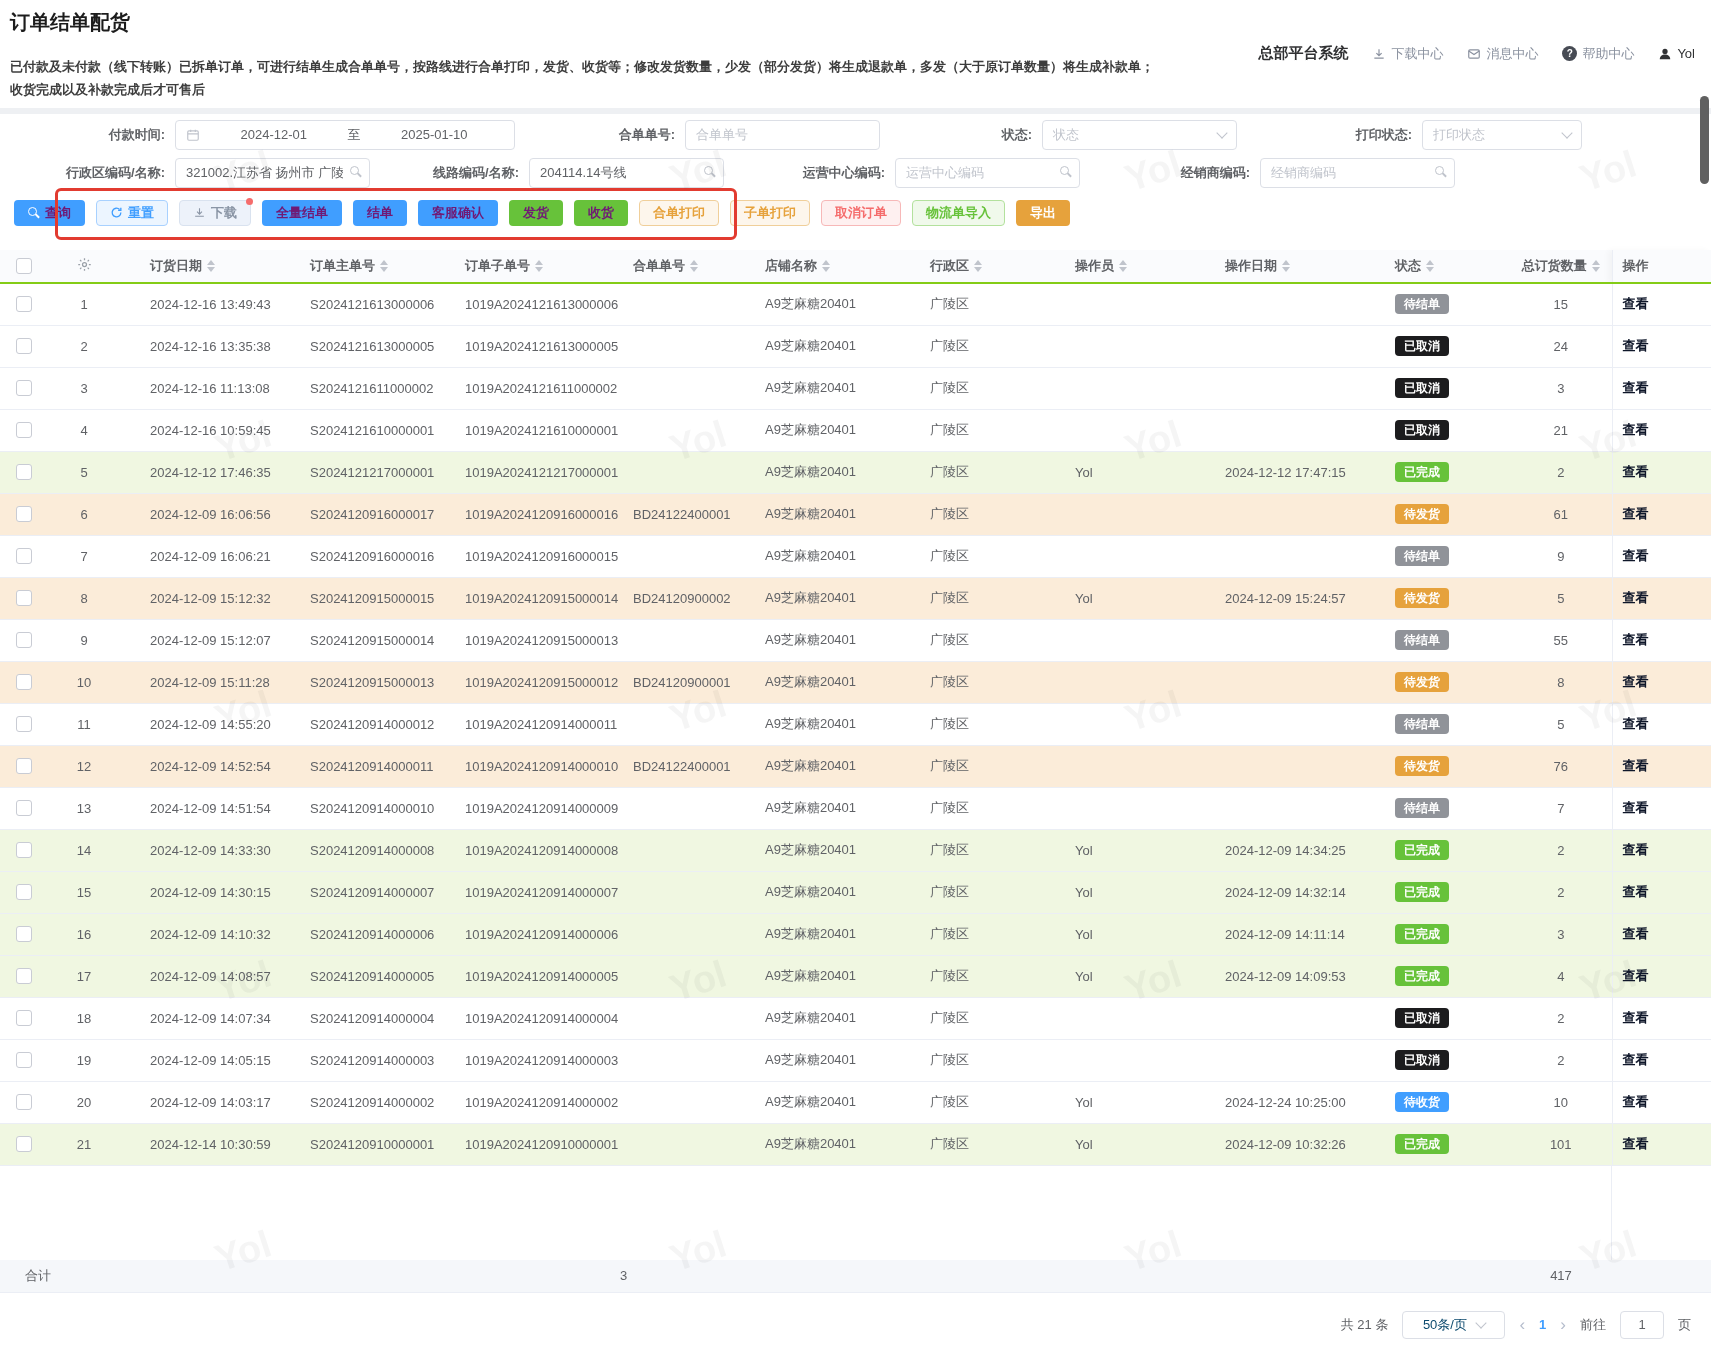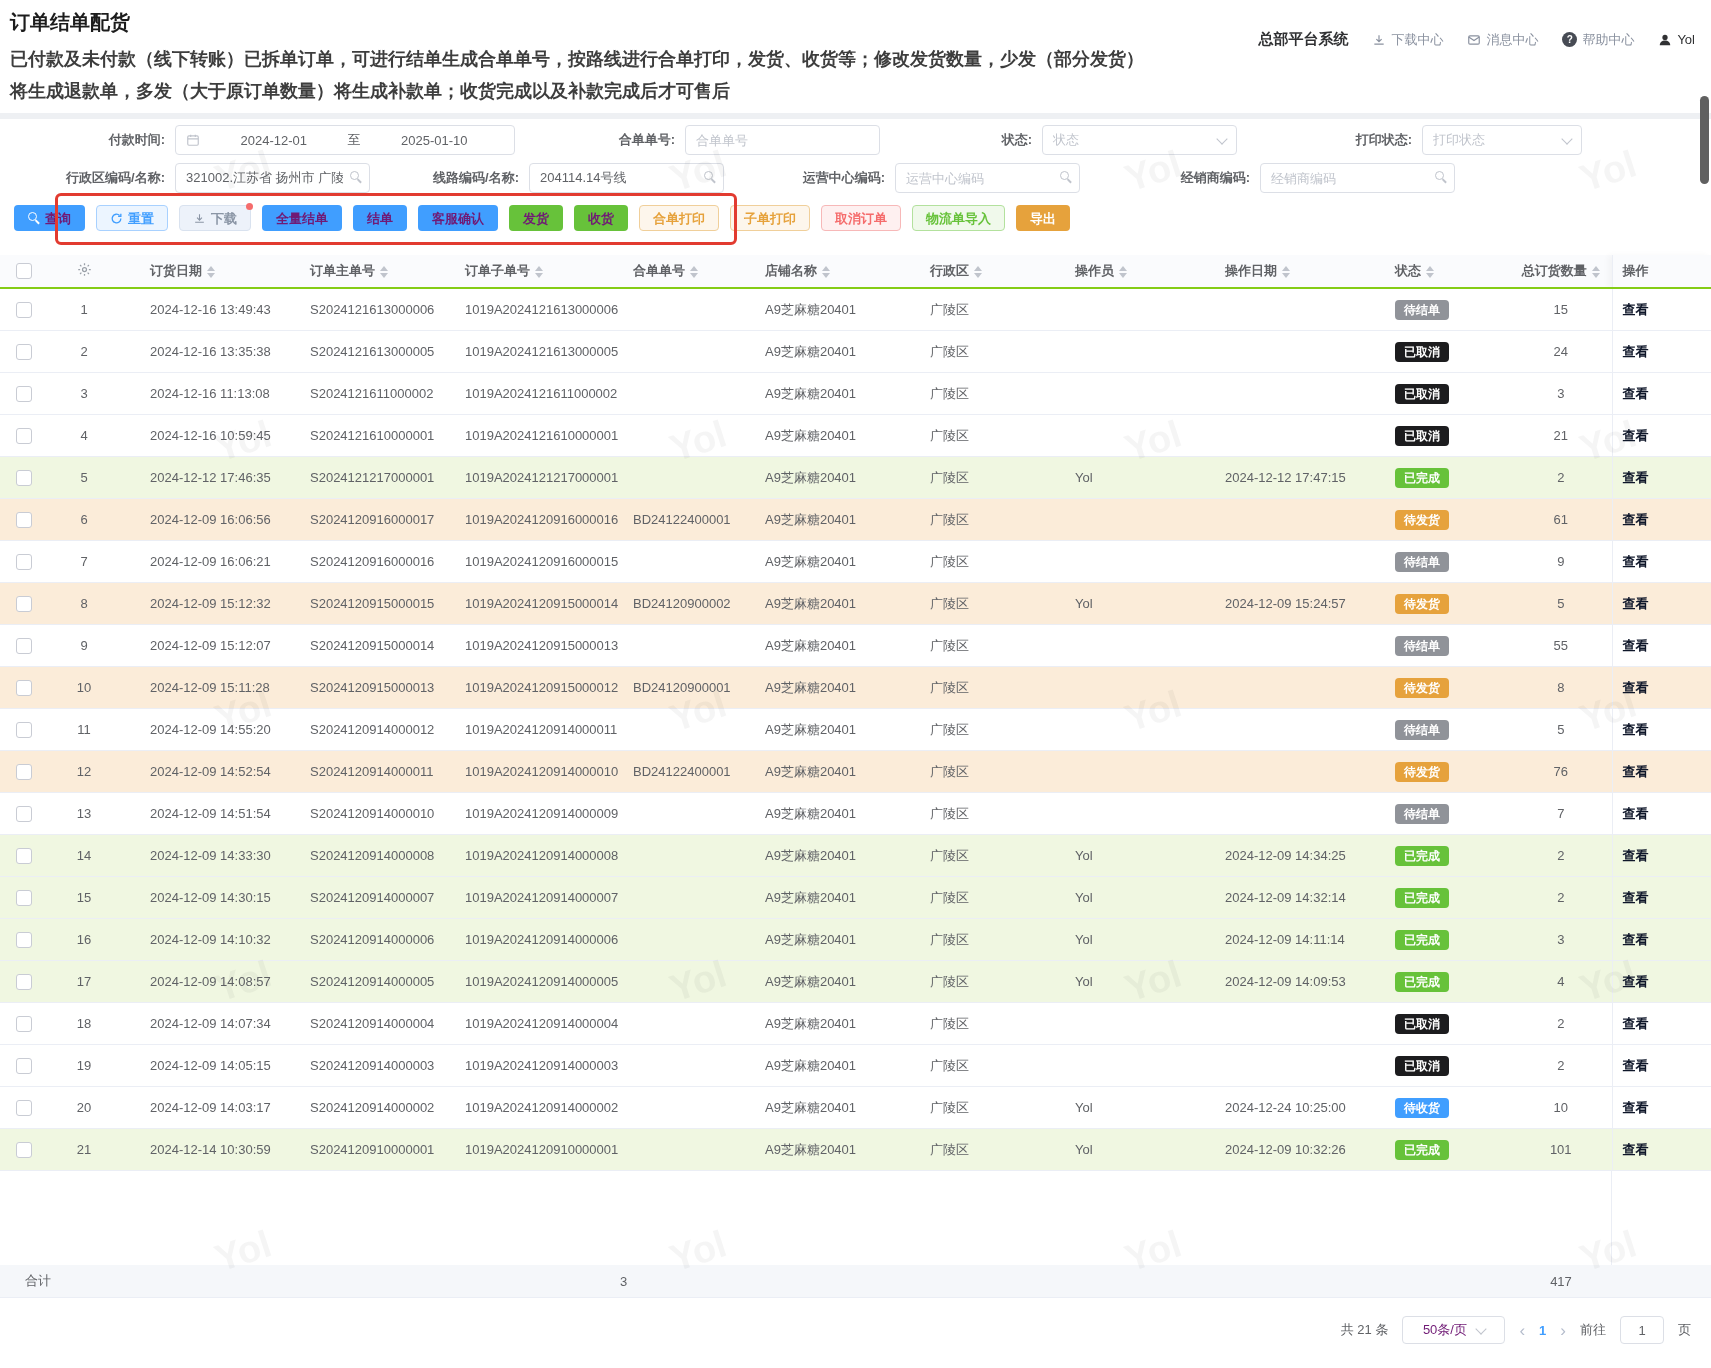--- a/index.html
+++ b/index.html
@@ -1,21 +1,21 @@
 <!DOCTYPE html>
 <html><head>
 <meta charset="utf-8">
 <style>
   html,body{margin:0;padding:0;width:1711px;height:1368px;background:#fff;overflow:hidden;
     font-family:"Liberation Sans","DejaVu Sans",sans-serif;position:relative;}
   
   .page-head{padding:8px 0 0 10px;position:relative;}
   .page-title{font-size:20px;font-weight:bold;color:#1c1c1c;line-height:28px;}
-  .page-desc{font-size:18px;font-weight:600;color:#3d3d3d;line-height:1.75;max-width:1150px;margin-top:8px;}
-  .topnav{position:absolute;top:30px;right:16px;display:flex;align-items:center;gap:24px;}
+  .page-desc{font-size:13px;font-weight:600;color:#3d3d3d;line-height:1.75;max-width:1150px;margin-top:20px;}
+  .topnav{position:absolute;top:44px;right:16px;display:flex;align-items:center;gap:24px;}
   .sys-name{font-size:15px;font-weight:bold;color:#303133;}
   .nav-item{display:flex;align-items:center;gap:5px;font-size:13px;color:#8a919f;cursor:pointer;}
   .nav-item.user{color:#303133;}
   .help-badge{width:15px;height:15px;border-radius:50%;background:#474b54;color:#fff;font-size:10px;
     font-weight:bold;display:inline-flex;align-items:center;justify-content:center;}
   .band{height:6px;background:#eef0f3;margin-top:6px;}
   
   .filter-panel{position:relative;padding-top:6px;}
   .frow{display:flex;align-items:center;height:30px;margin-bottom:8px;}
   .flabel{font-size:13px;font-weight:bold;color:#606266;text-align:right;padding-right:10px;box-sizing:border-box;flex:none;}
@@ -75,21 +75,21 @@
   .empty-zone::after{content:'';position:absolute;left:1611px;top:0;bottom:0;width:1px;background:#ebeef5;}
   .summary{height:32px;background:#f5f7fa;display:flex;align-items:center;position:relative;
     font-size:13px;color:#606266;border-bottom:1px solid #ebeef5;}
   .summary .s-label{padding-left:25px;}
   .summary .s-merge{position:absolute;left:620px;}
   .summary .s-qty{position:absolute;left:1510px;width:102px;text-align:center;}
   
   .pagination{display:flex;justify-content:flex-end;align-items:center;gap:14px;margin-top:18px;
     padding-right:20px;font-size:13px;color:#606266;}
   .pg-size{width:103px;height:28px;border:1px solid #dcdfe6;border-radius:4px;display:flex;align-items:center;
-    justify-content:center;gap:10px;color:#701a75;cursor:pointer;box-sizing:border-box;}
+    justify-content:center;gap:10px;color:#0c4a6e;cursor:pointer;box-sizing:border-box;}
   .pg-arrow{color:#b4bccc;font-size:17px;cursor:pointer;line-height:1;}
   .pg-num{color:#409EFF;font-weight:bold;cursor:pointer;}
   .pg-goto-input{width:44px;height:28px;border:1px solid #dcdfe6;border-radius:4px;text-align:center;
     font-size:13px;color:#606266;font-family:inherit;outline:none;box-sizing:border-box;}
   
   .scroll-thumb{position:absolute;right:2px;top:96px;width:9px;height:88px;background:#606060;border-radius:5px;}
   #watermarks{position:absolute;inset:0;pointer-events:none;z-index:40;overflow:hidden;}
   .wm{position:absolute;transform:rotate(-18deg);font-size:38px;font-weight:bold;color:rgba(60,60,60,0.05);}
   svg{display:block;}
 </style>

